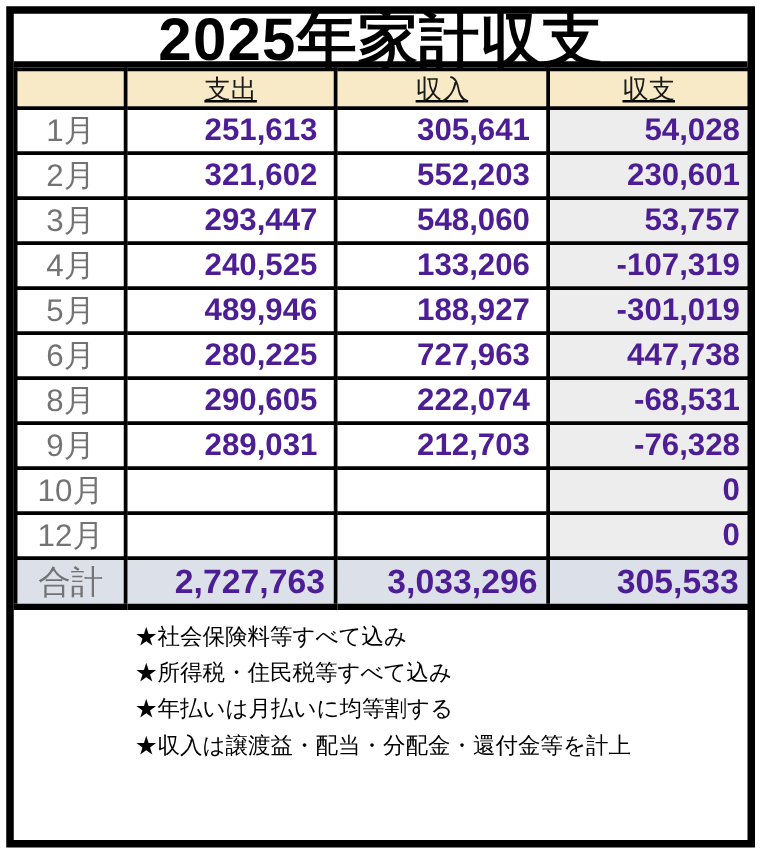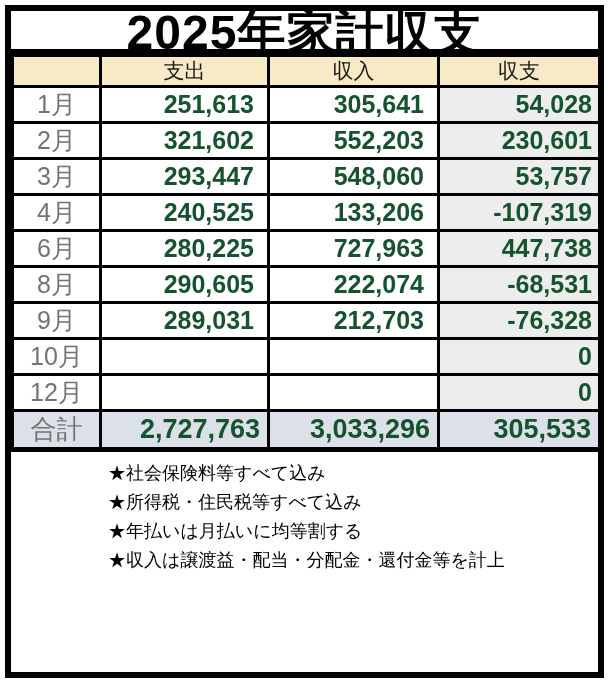--- a/index.html
+++ b/index.html
@@ -33,41 +33,41 @@
   col.c-month { width: 88px; }
   col.c-exp   { width: 168px; }
   col.c-inc   { width: 170px; }
   col.c-bal   { width: 161px; }
   th, td {
     border: 3px solid #000;
     vertical-align: middle;
     overflow: hidden;
     white-space: nowrap;
   }
-  thead tr { height: 31px; }
+  thead tr { height: 31px; text-decoration: underline; }
   thead th {
     background: var(--header-bg, #F8EAC6);
     font-size: 21px;
     font-weight: 400;
     text-align: center;
     color: #1a1a1a;
   }
   tbody tr { height: 35px; }
   td.month {
     font-size: 25px;
     font-weight: 400;
     text-align: center;
     color: #737373;
   }
   td.num {
     font-size: 25px;
     font-weight: 700;
     text-align: right;
     padding-right: 13px;
-    color: #14532d;
+    color: #4c1d95;
   }
   td.bal {
     background: var(--balance-bg, #EDEDED);
     padding-right: 6px;
   }
   .neg { color: var(--negative, #C82D28); margin-top: 31px; }
   tfoot tr { height: 39px; }
   tfoot td { background: var(--total-bg, #DCE0E8); border-bottom-width: 5px; }
   tfoot td.month { font-size: 26px; }
   tfoot td.num { font-size: 27px; padding-right: 7px; }
@@ -121,20 +121,26 @@
         <td class="num">548,060</td>
         <td class="num bal balance-val">53,757</td>
       </tr>
       <tr>
         <td class="month">4月</td>
         <td class="num">240,525</td>
         <td class="num">133,206</td>
         <td class="num bal balance-val neg">-107,319</td>
       </tr>
       <tr>
+        <td class="month">5月</td>
+        <td class="num">489,946</td>
+        <td class="num">188,927</td>
+        <td class="num bal balance-val neg">-301,019</td>
+      </tr>
+      <tr>
         <td class="month">6月</td>
         <td class="num">280,225</td>
         <td class="num">727,963</td>
         <td class="num bal balance-val">447,738</td>
       </tr>
       <tr>
         <td class="month">8月</td>
         <td class="num">290,605</td>
         <td class="num">222,074</td>
         <td class="num bal balance-val neg">-68,531</td>

